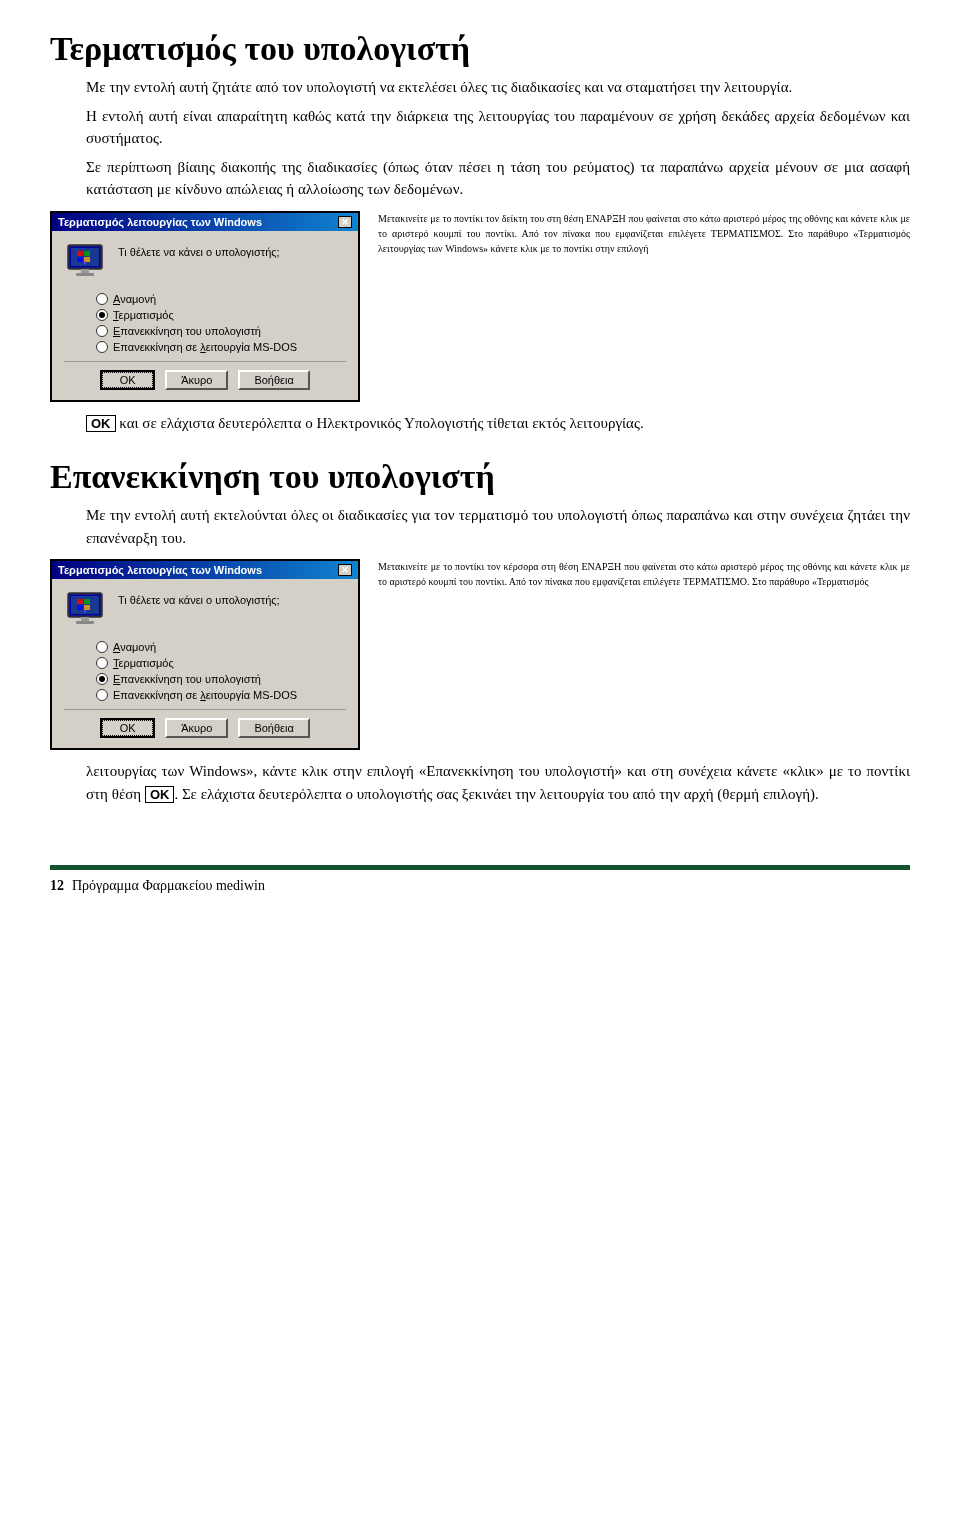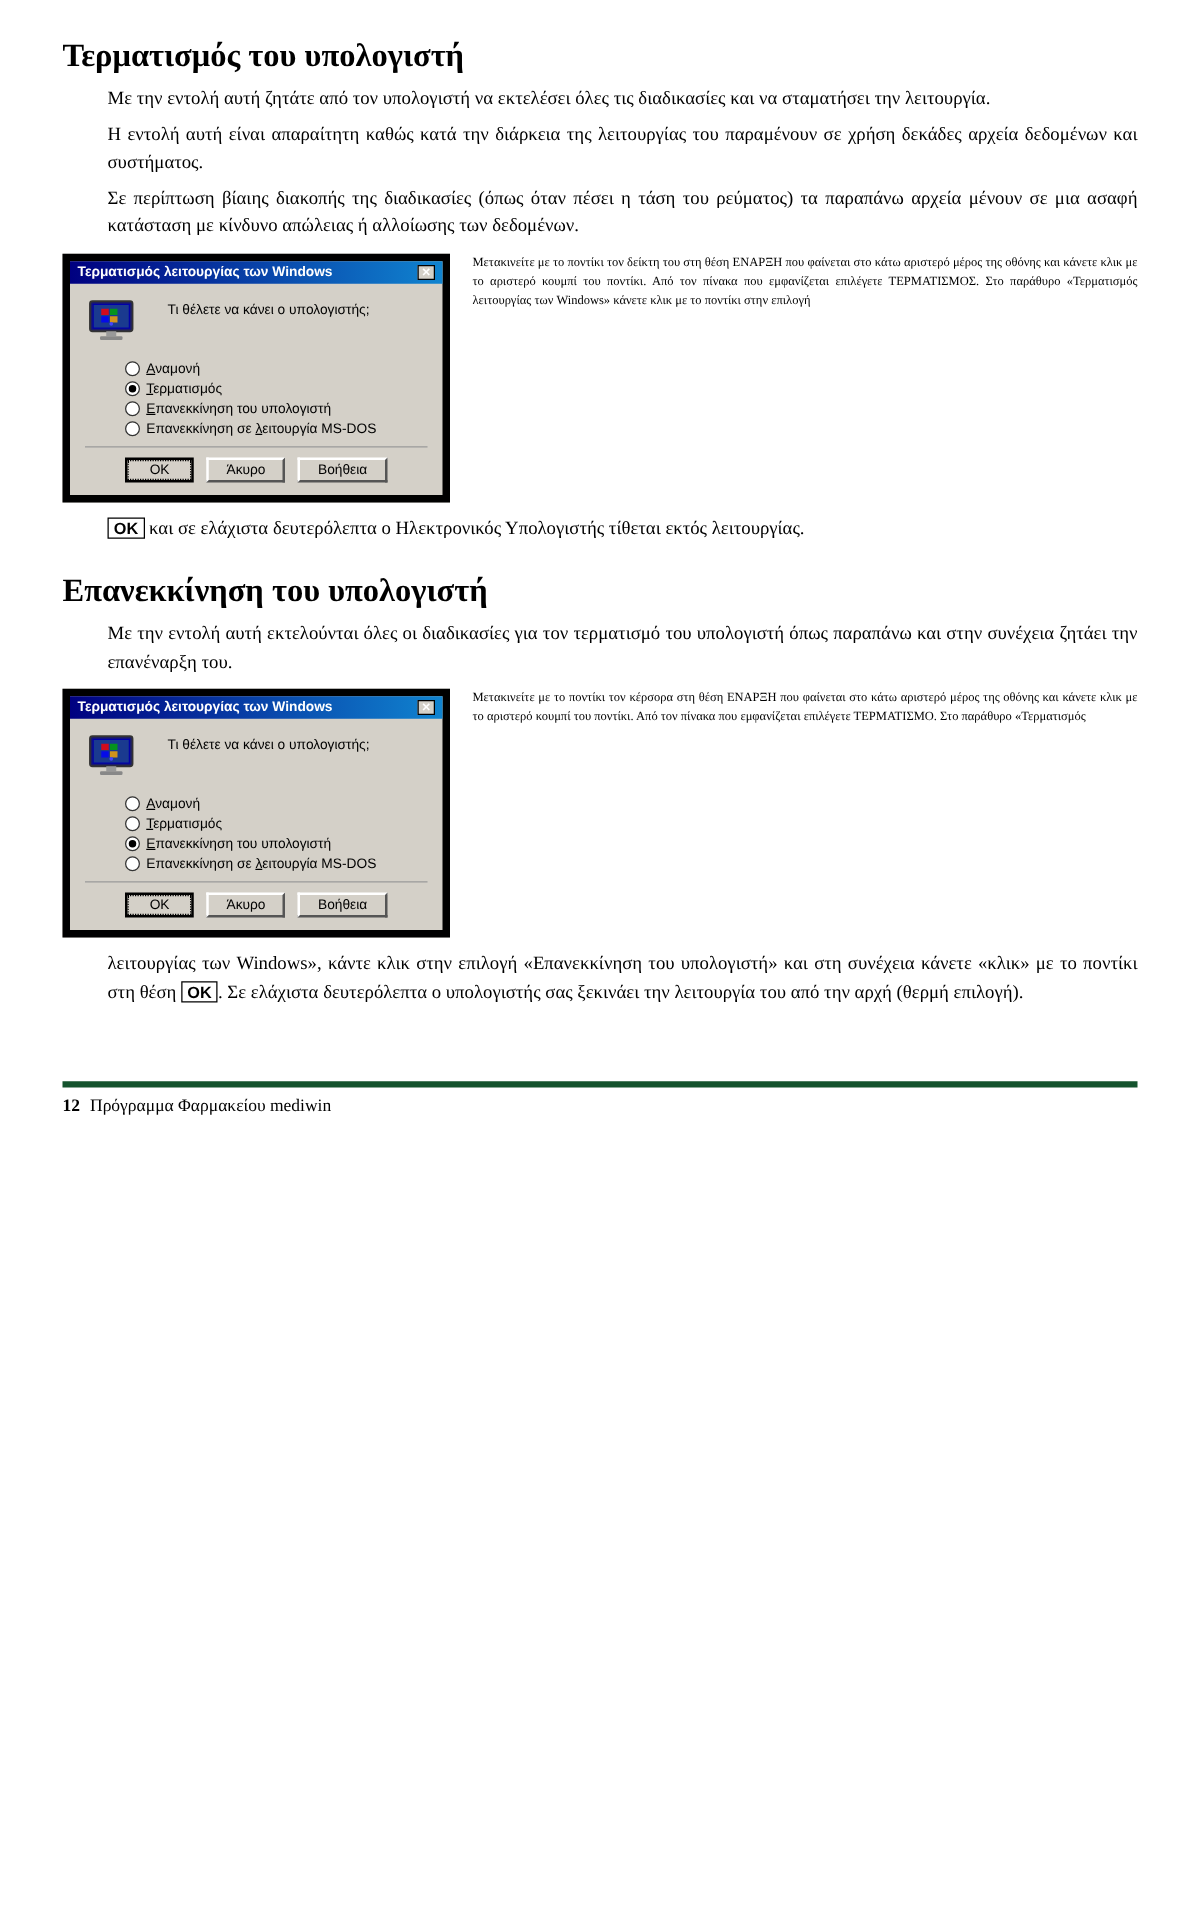--- a/index.html
+++ b/index.html
@@ -5,21 +5,21 @@
     * { box-sizing: border-box; margin: 0; padding: 0; }
     body {
       background: #fff;
       font-family: "Times New Roman", Times, serif;
       font-size: 15px;
       color: #000;
       width: 960px;
       padding: 30px 50px 40px 50px;
     }
     h1.section-title {
-      font-size: 26px;
+      font-size: 34px;
       font-weight: bold;
       margin-bottom: 8px;
     }
     p.body-text {
       margin-bottom: 6px;
       line-height: 1.5;
       text-align: justify;
       margin-left: 36px;
     }
     .two-col {
@@ -32,21 +32,21 @@
       flex: 0 0 310px;
     }
     .two-col .right {
       flex: 1;
       font-size: 10px;
       line-height: 1.5;
       text-align: justify;
     }
     
     .win-dialog {
-      border: 6px solid #000000;
+      border: 2px solid #000000;
       background: #d4d0c8;
       width: 310px;
       font-family: Arial, sans-serif;
       font-size: 11px;
     }
     .win-titlebar {
       background: linear-gradient(to right, #000080, #1084d0);
       color: #fff;
       padding: 3px 6px;
       display: flex;
@@ -68,21 +68,21 @@
       display: flex;
       align-items: center;
       justify-content: center;
       cursor: pointer;
     }
     .win-body {
       padding: 10px 12px 10px 12px;
     }
     .win-icon-area {
       display: flex;
-      gap: 24px;
+      gap: 12px;
       margin-bottom: 10px;
     }
     .win-monitor-icon {
       width: 42px;
       height: 42px;
       flex-shrink: 0;
     }
     .win-question {
       font-size: 11px;
       line-height: 1.4;

